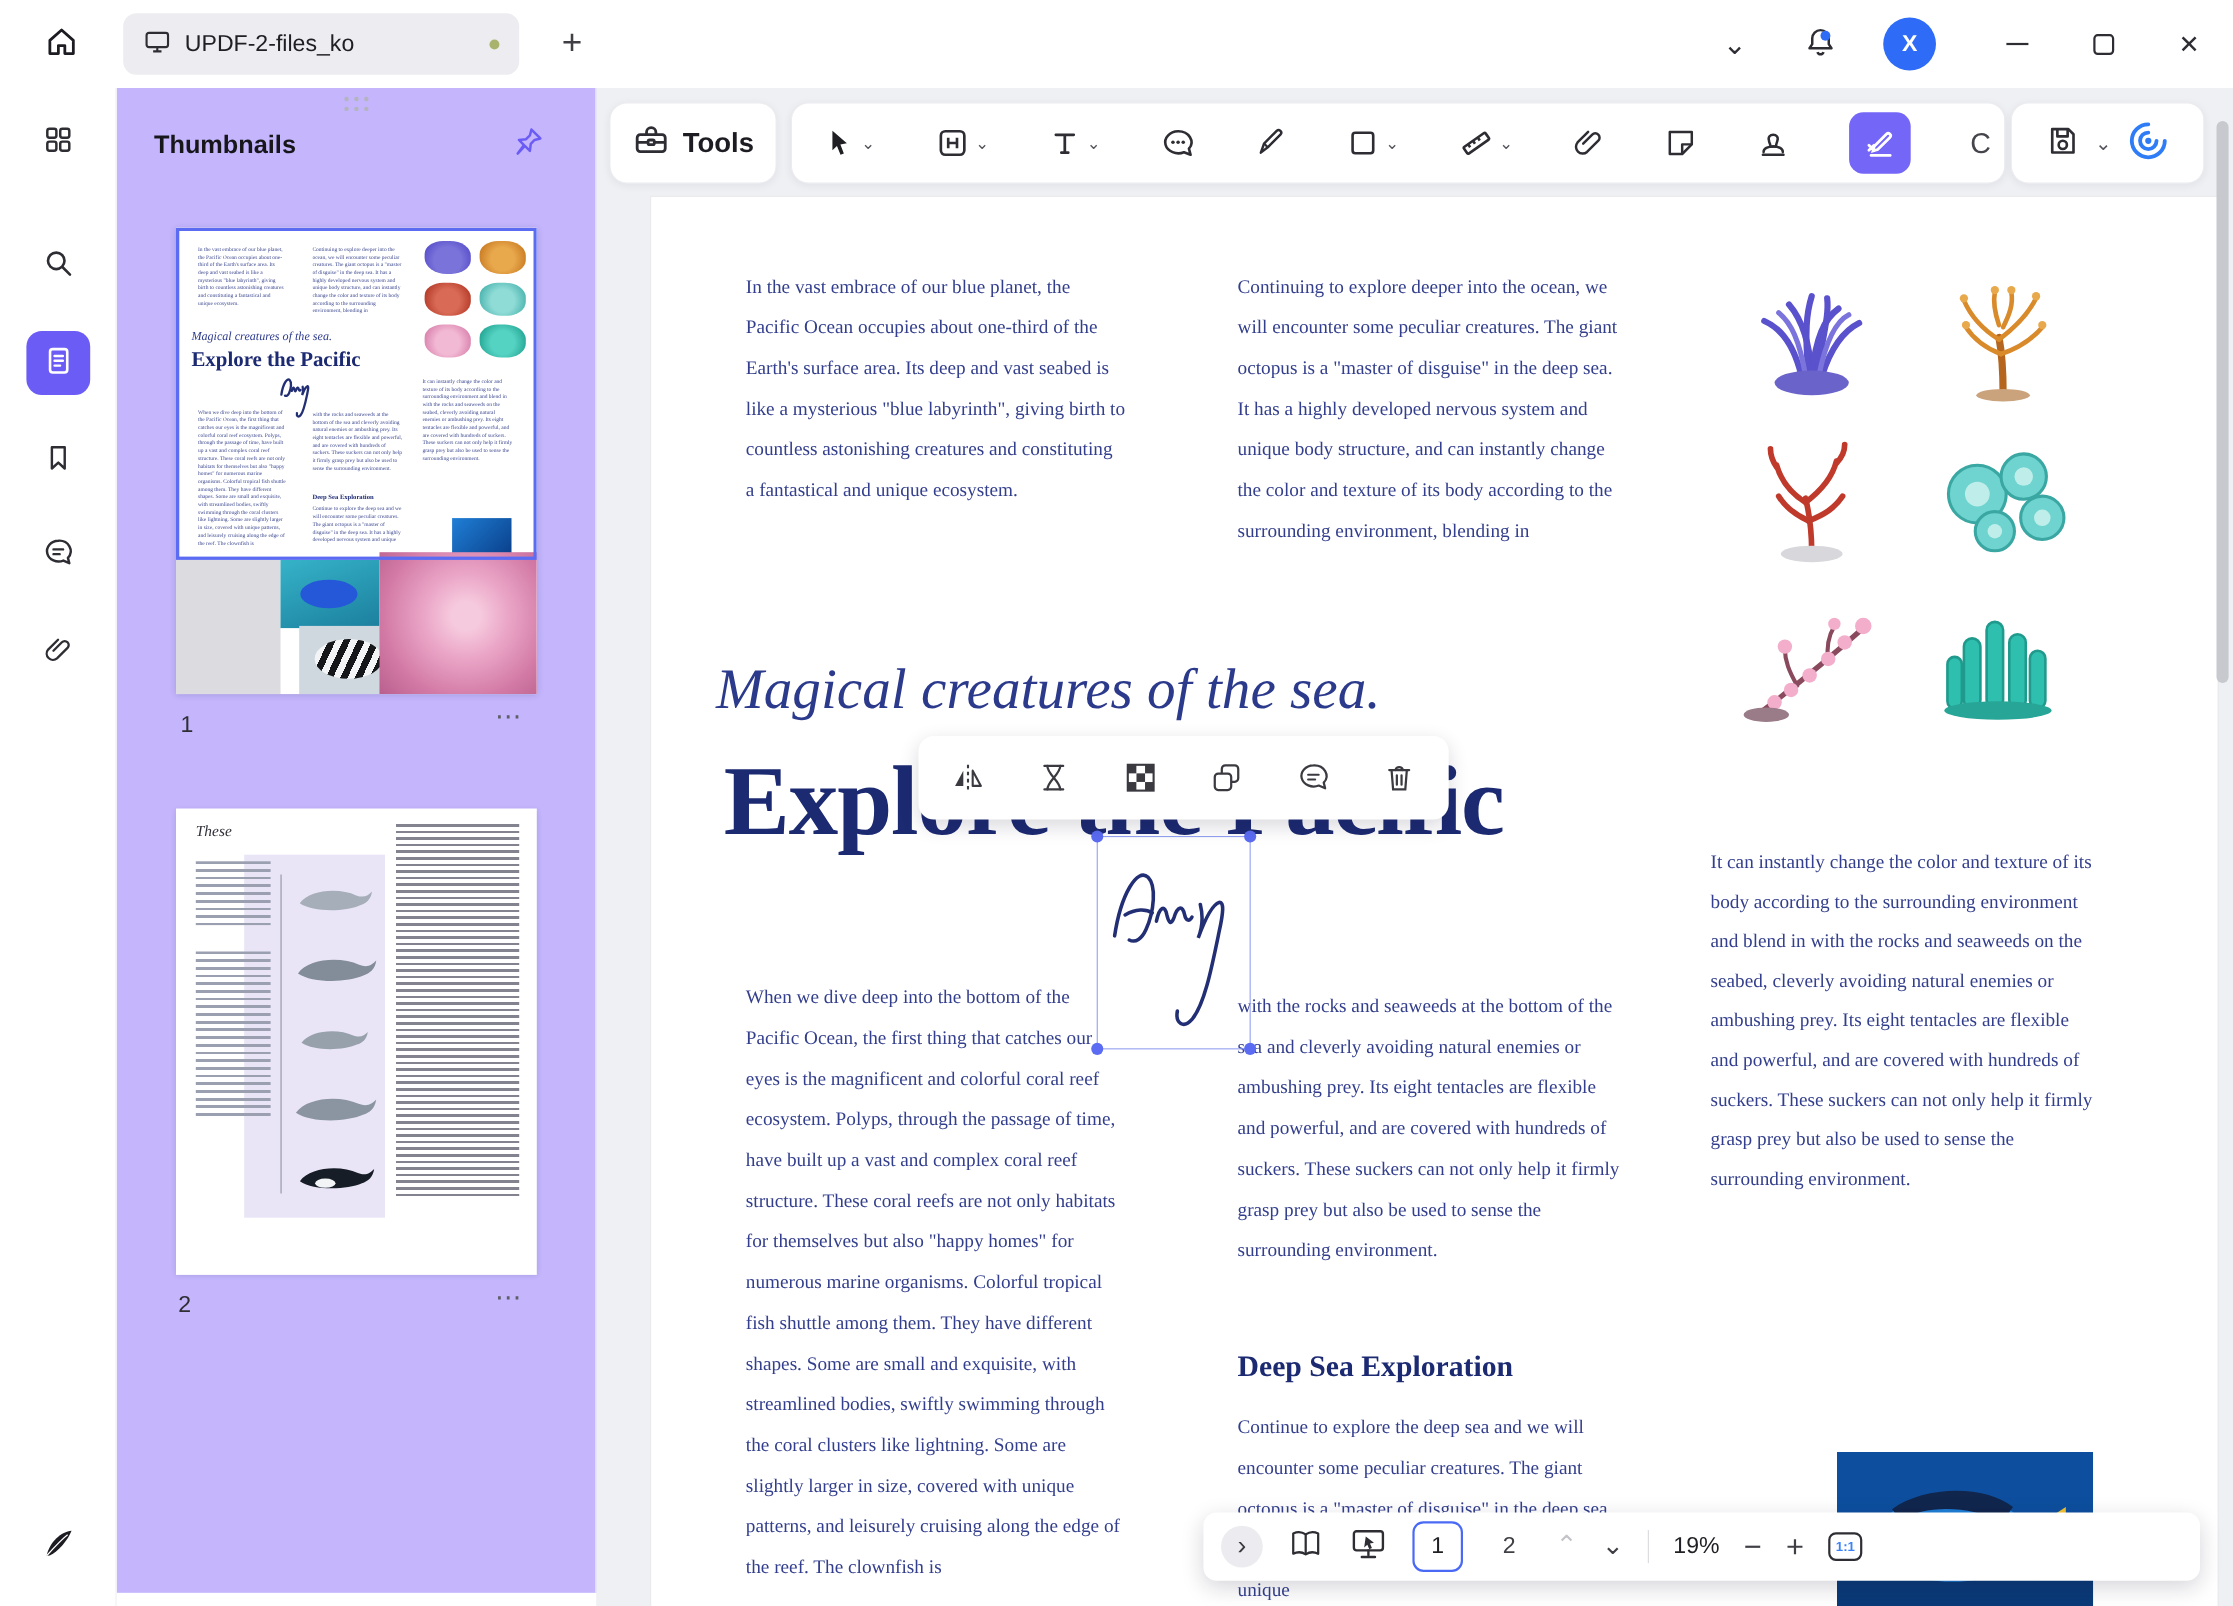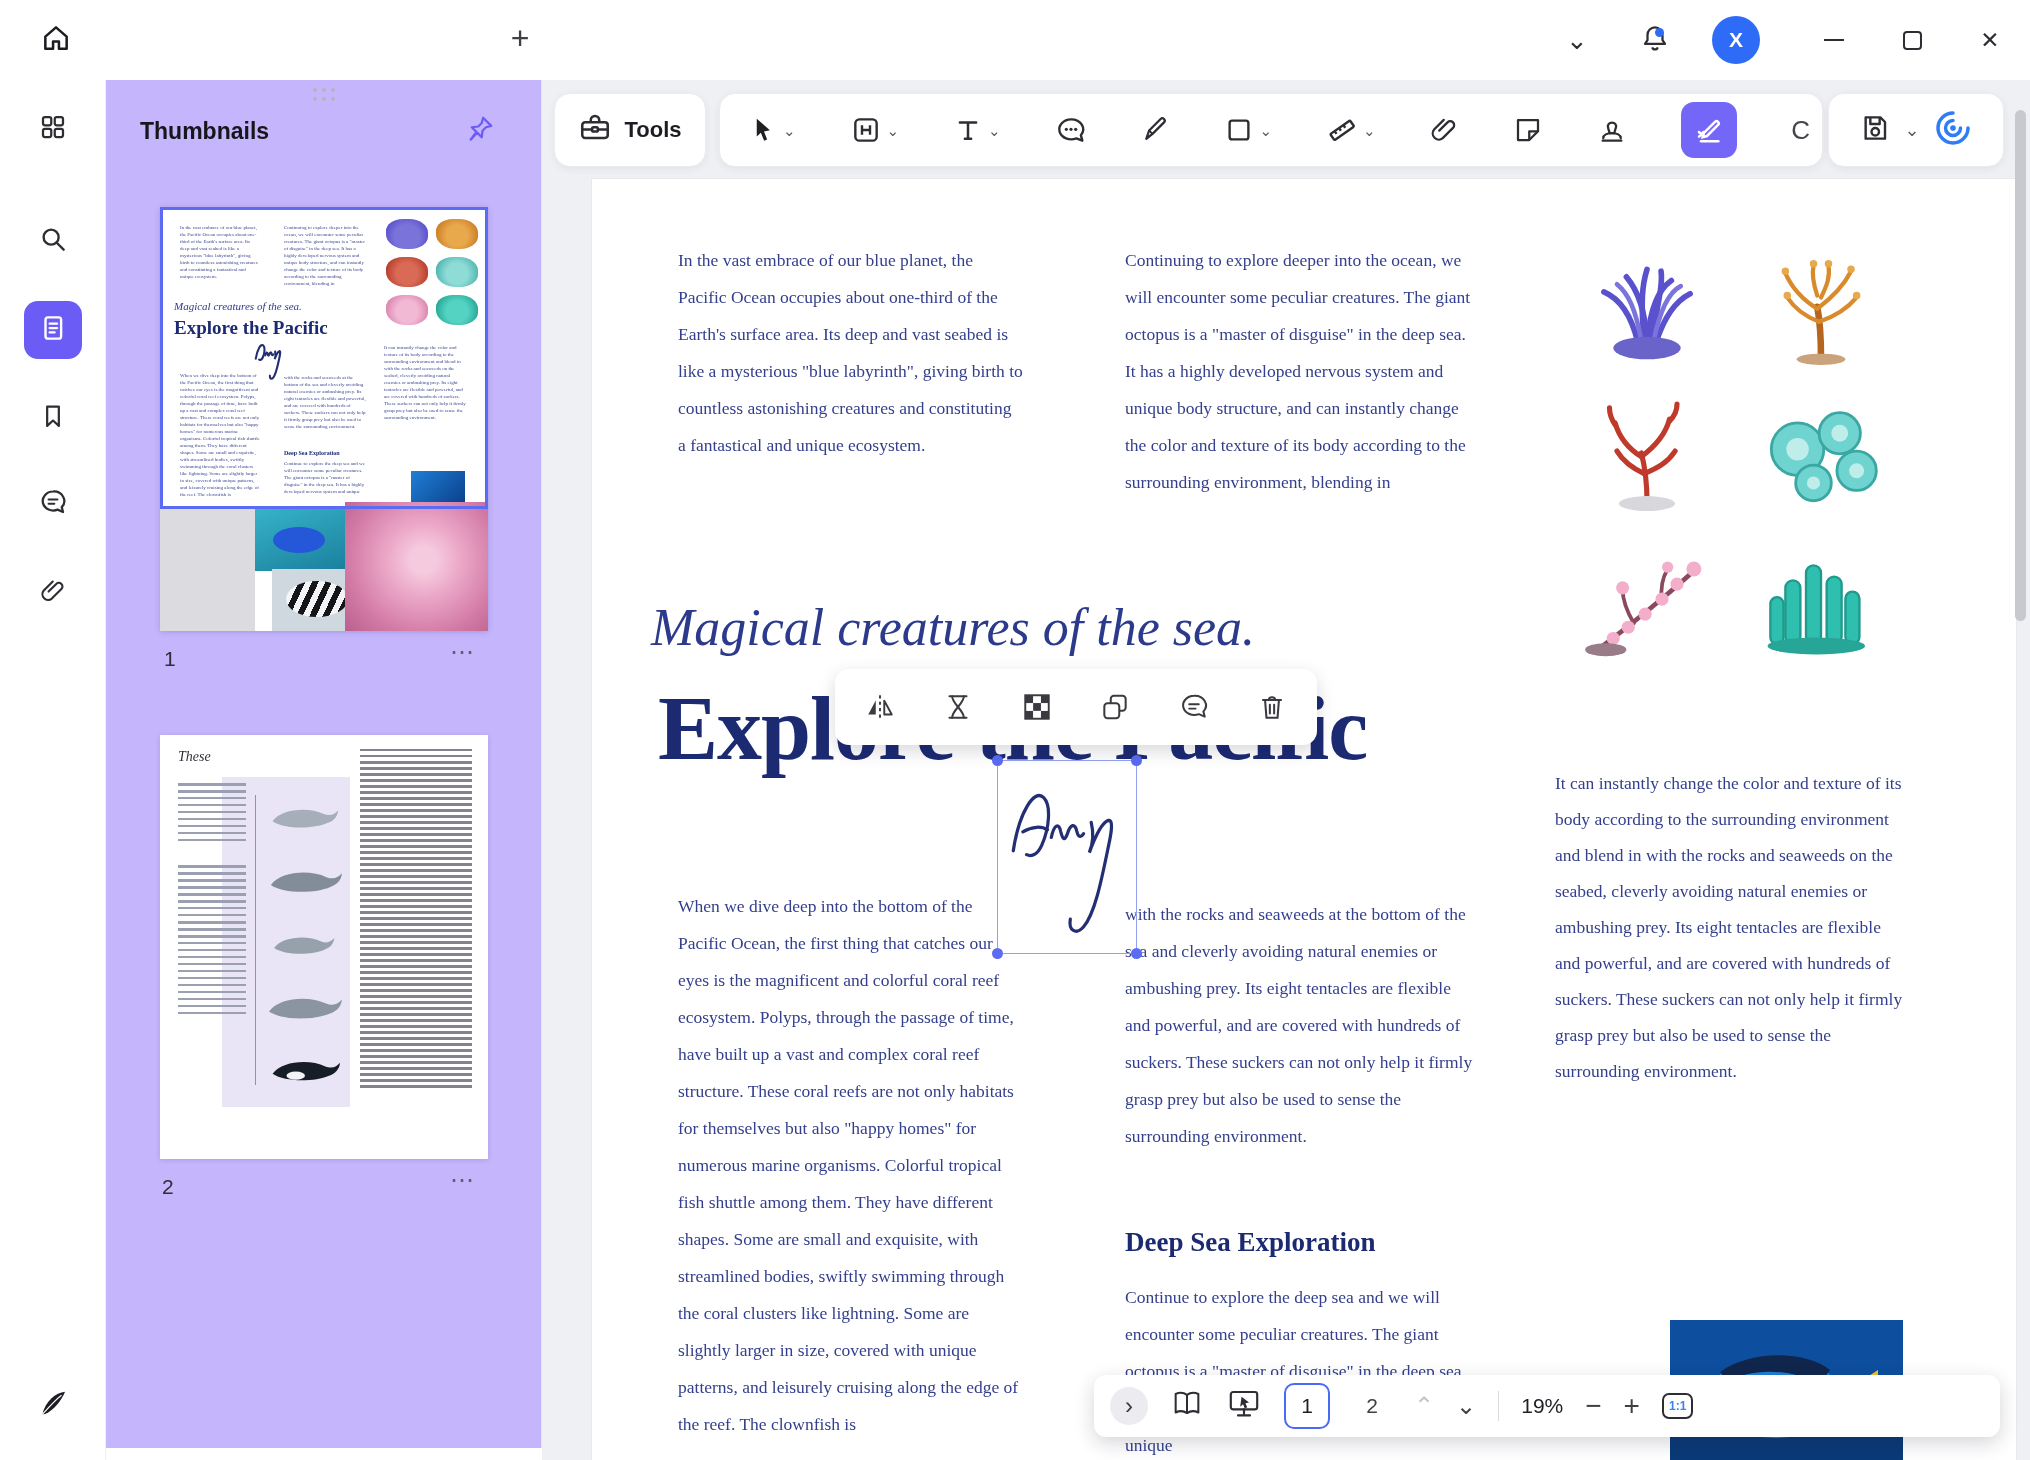--- a/index.html
+++ b/index.html
@@ -41,21 +41,21 @@
   .mini-title{font-family:"Liberation Serif",serif;font-weight:bold;font-size:19px;color:#1c2a72;white-space:nowrap}
   .mini-bold{font-family:"Liberation Serif",serif;font-weight:bold;font-size:6px;color:#1c2a72}
   .mini-blob{border-radius:40% 45% 42% 48%}
   .gray-lines{background:repeating-linear-gradient(to bottom,#9aa0b0 0 2.5px,transparent 2.5px 7px)}
   .kr-lines{background:repeating-linear-gradient(to bottom,#83838f 0 2.5px,transparent 2.5px 6px)}
 
   
   .main{position:absolute;top:80px;left:542px;right:0;bottom:0;background:#eef0f3;overflow:hidden}
   .card{background:#fff;border:1px solid #ececf0;border-radius:16px;box-shadow:0 2px 8px rgba(25,25,60,.06)}
   .toolbar-left{position:absolute;left:12px;top:13px;width:152px;height:74px;display:flex;align-items:center;justify-content:center;gap:12px}
-  .tools-label{font-size:22px;font-weight:bold;color:#1c1c22}
+  .tools-label{font-size:25px;font-weight:bold;color:#1c1c22}
   .toolbar-center{position:absolute;left:177px;top:13px;width:1104px;height:74px;display:flex;align-items:center;justify-content:space-between;padding:0 28px;overflow:hidden}
   .toolbar-right{position:absolute;left:1286px;top:13px;width:176px;height:74px;display:flex;align-items:center;justify-content:center;gap:13px}
   .tool-slot{display:flex;align-items:center;gap:5px}
   .cv{font-size:15px;color:#55555d;line-height:1}
   .sig-active{width:56px;height:56px;border-radius:13px;background:#7466f6;display:flex;align-items:center;justify-content:center}
   .partial-c{font-size:26px;color:#45454c;margin-right:-16px}
 
   
   .page{position:absolute;left:50px;top:99px;width:1424px;height:1281px;background:#fff;box-shadow:0 0 0 1px #e9e9ec}
   .body-text{font-family:"Liberation Serif",serif;font-size:17.5px;line-height:37px;color:#333f8c;position:absolute}
@@ -93,20 +93,30 @@
 
   <div class="titlebar">
     <div class="home-btn">
       <span>
         <svg width="32" height="32" viewBox="0 0 24 24">
             <path d="M4 11 L12 4 L20 11 V20 H14.2 V14.6 H9.8 V20 H4 Z" fill="none" stroke="#1c1c22" stroke-width="1.9" stroke-linejoin="round"></path>
           </svg>
       </span>
     </div>
 
+    <div class="tab">
+      <span>
+        <svg width="26" height="26" viewBox="0 0 24 24">
+            <rect x="3" y="4.5" width="18" height="12" rx="2" fill="none" stroke="#2d2d33" stroke-width="1.8"></rect>
+            <path d="M12 16.5 V20 M8.5 20 h7" stroke="#2d2d33" stroke-width="1.8" fill="none"></path>
+          </svg>
+      </span>
+      <span class="tab-title">UPDF-2-files_ko</span>
+      <span class="tab-dot"></span>
+    </div>
 
     <div class="newtab glyph">+</div>
 
     <div class="tb-btn" style="left:1555px">
       <span class="glyph" style="font-size:26px">⌄</span>
     </div>
 
     <div class="tb-btn" style="left:1633px;position:absolute">
       <span style="position:relative">
         <svg width="30" height="30" viewBox="0 0 24 24">

